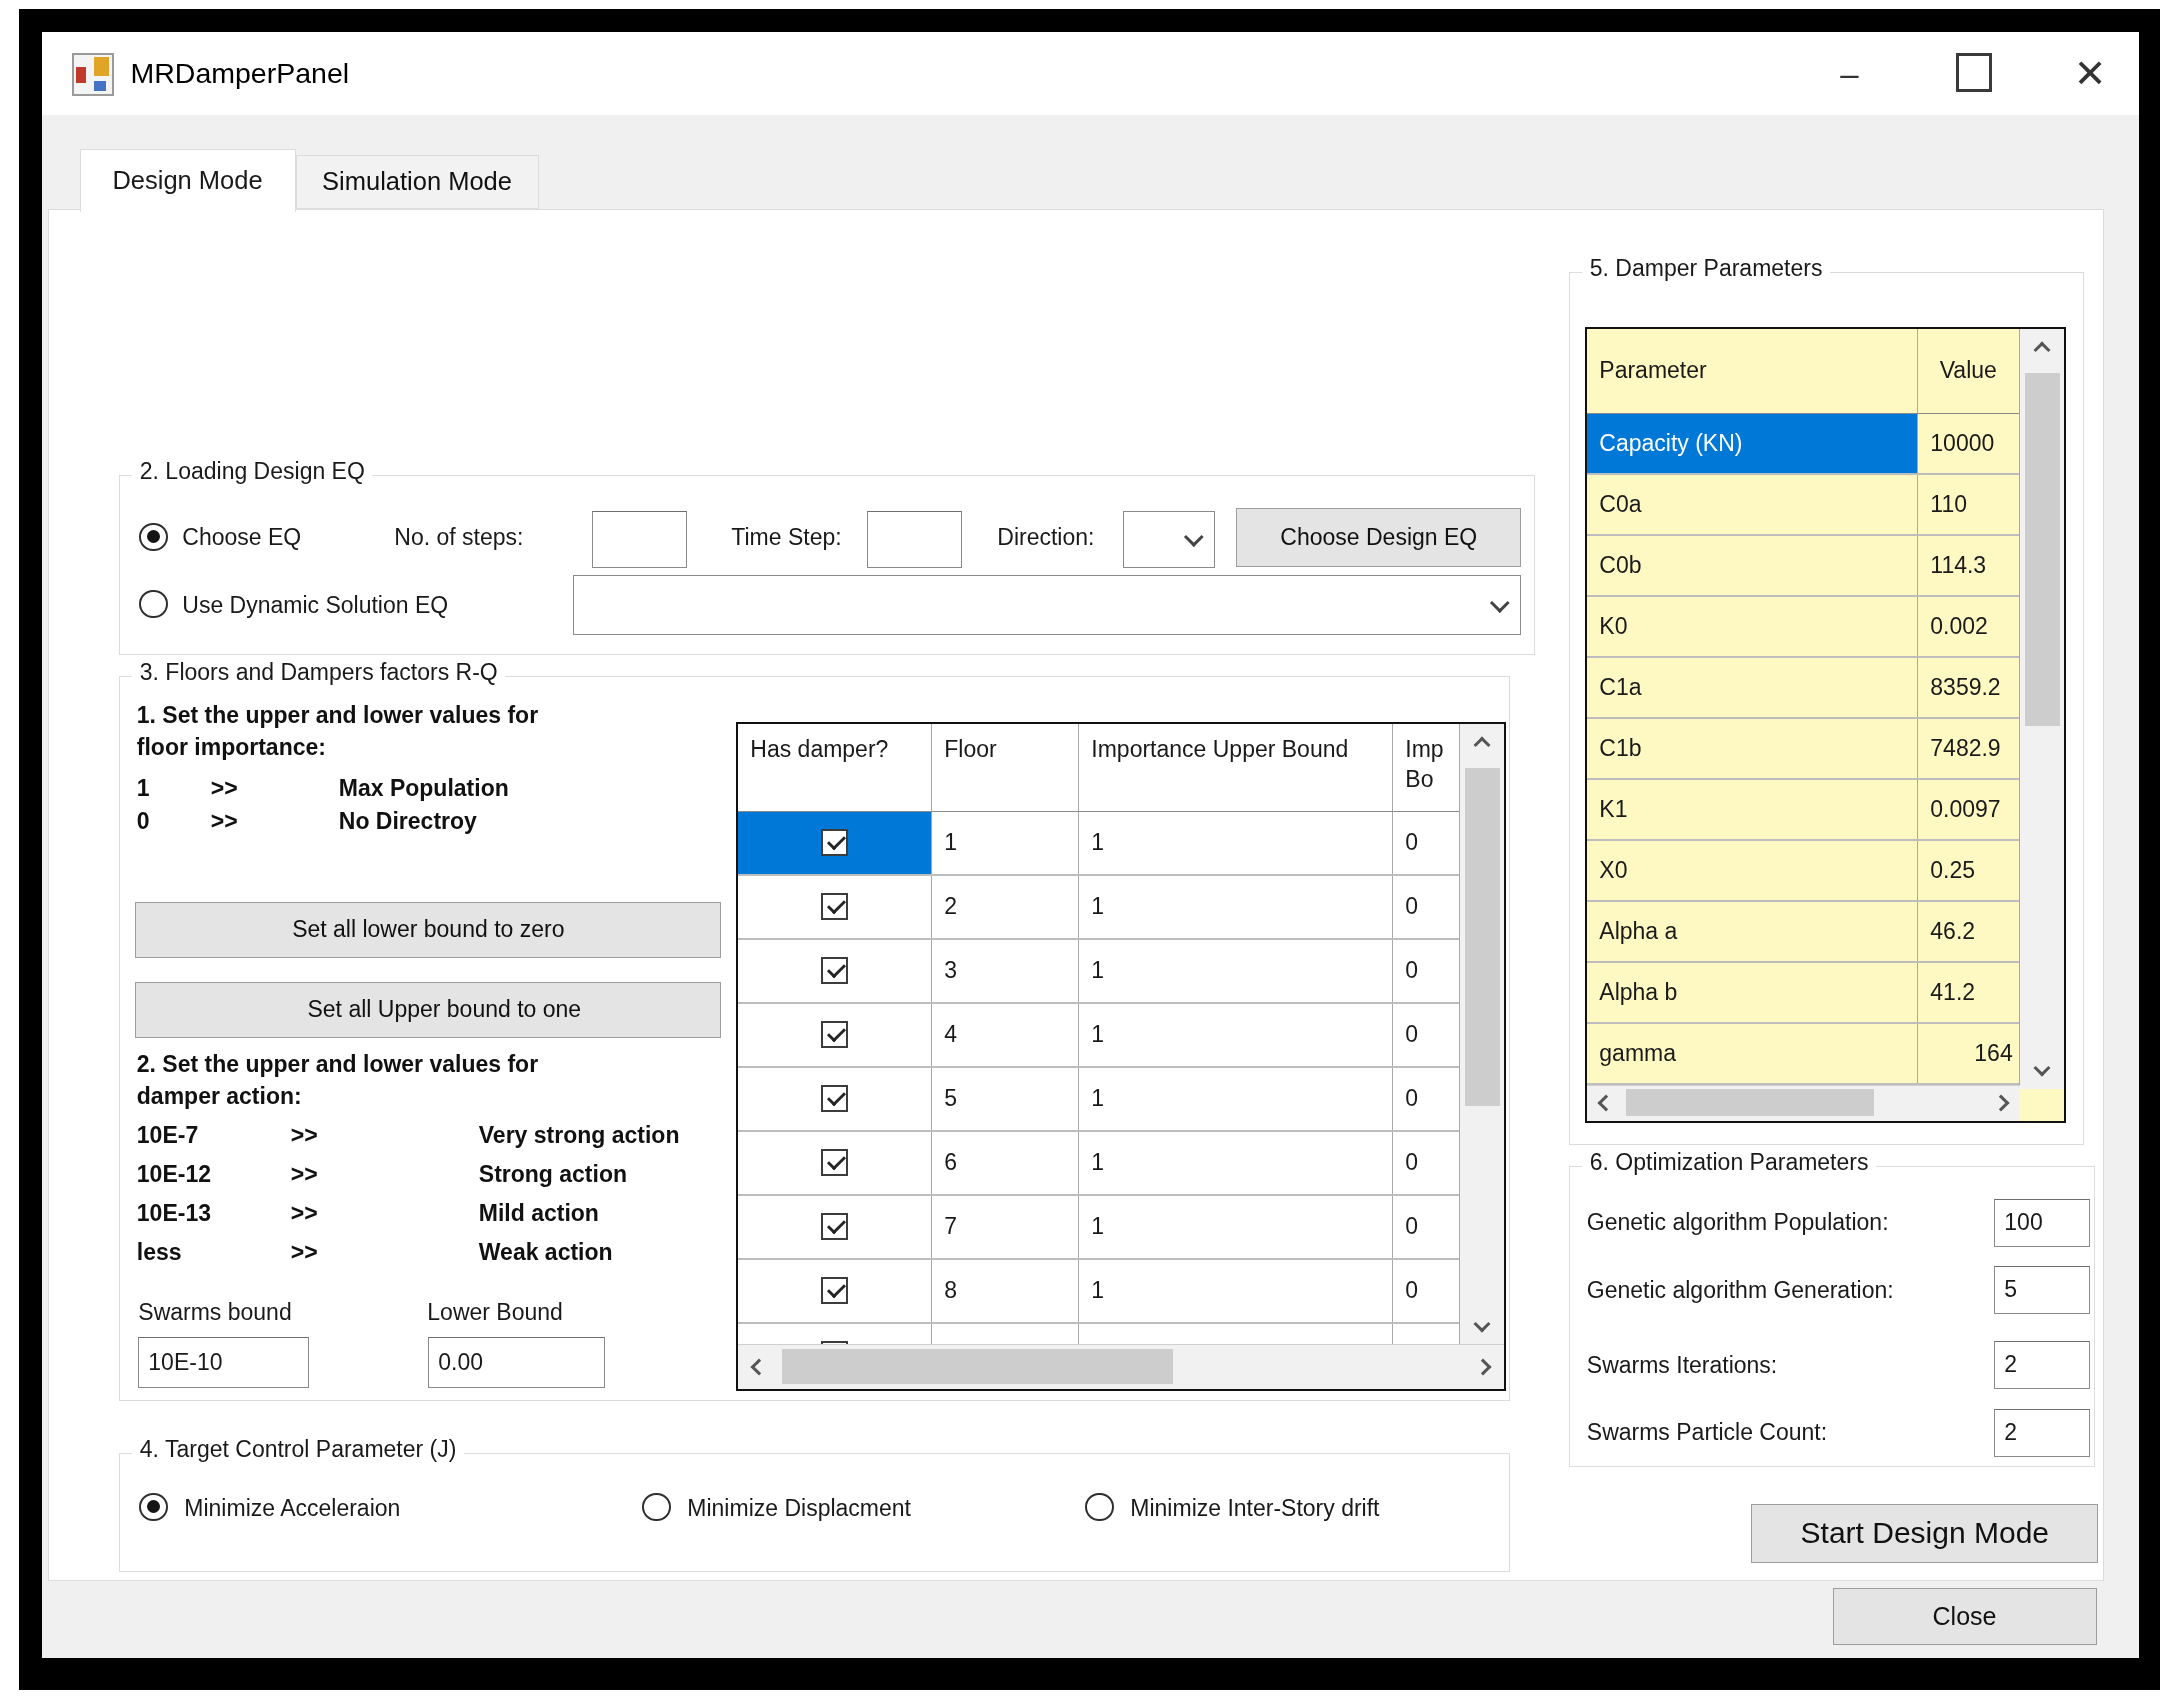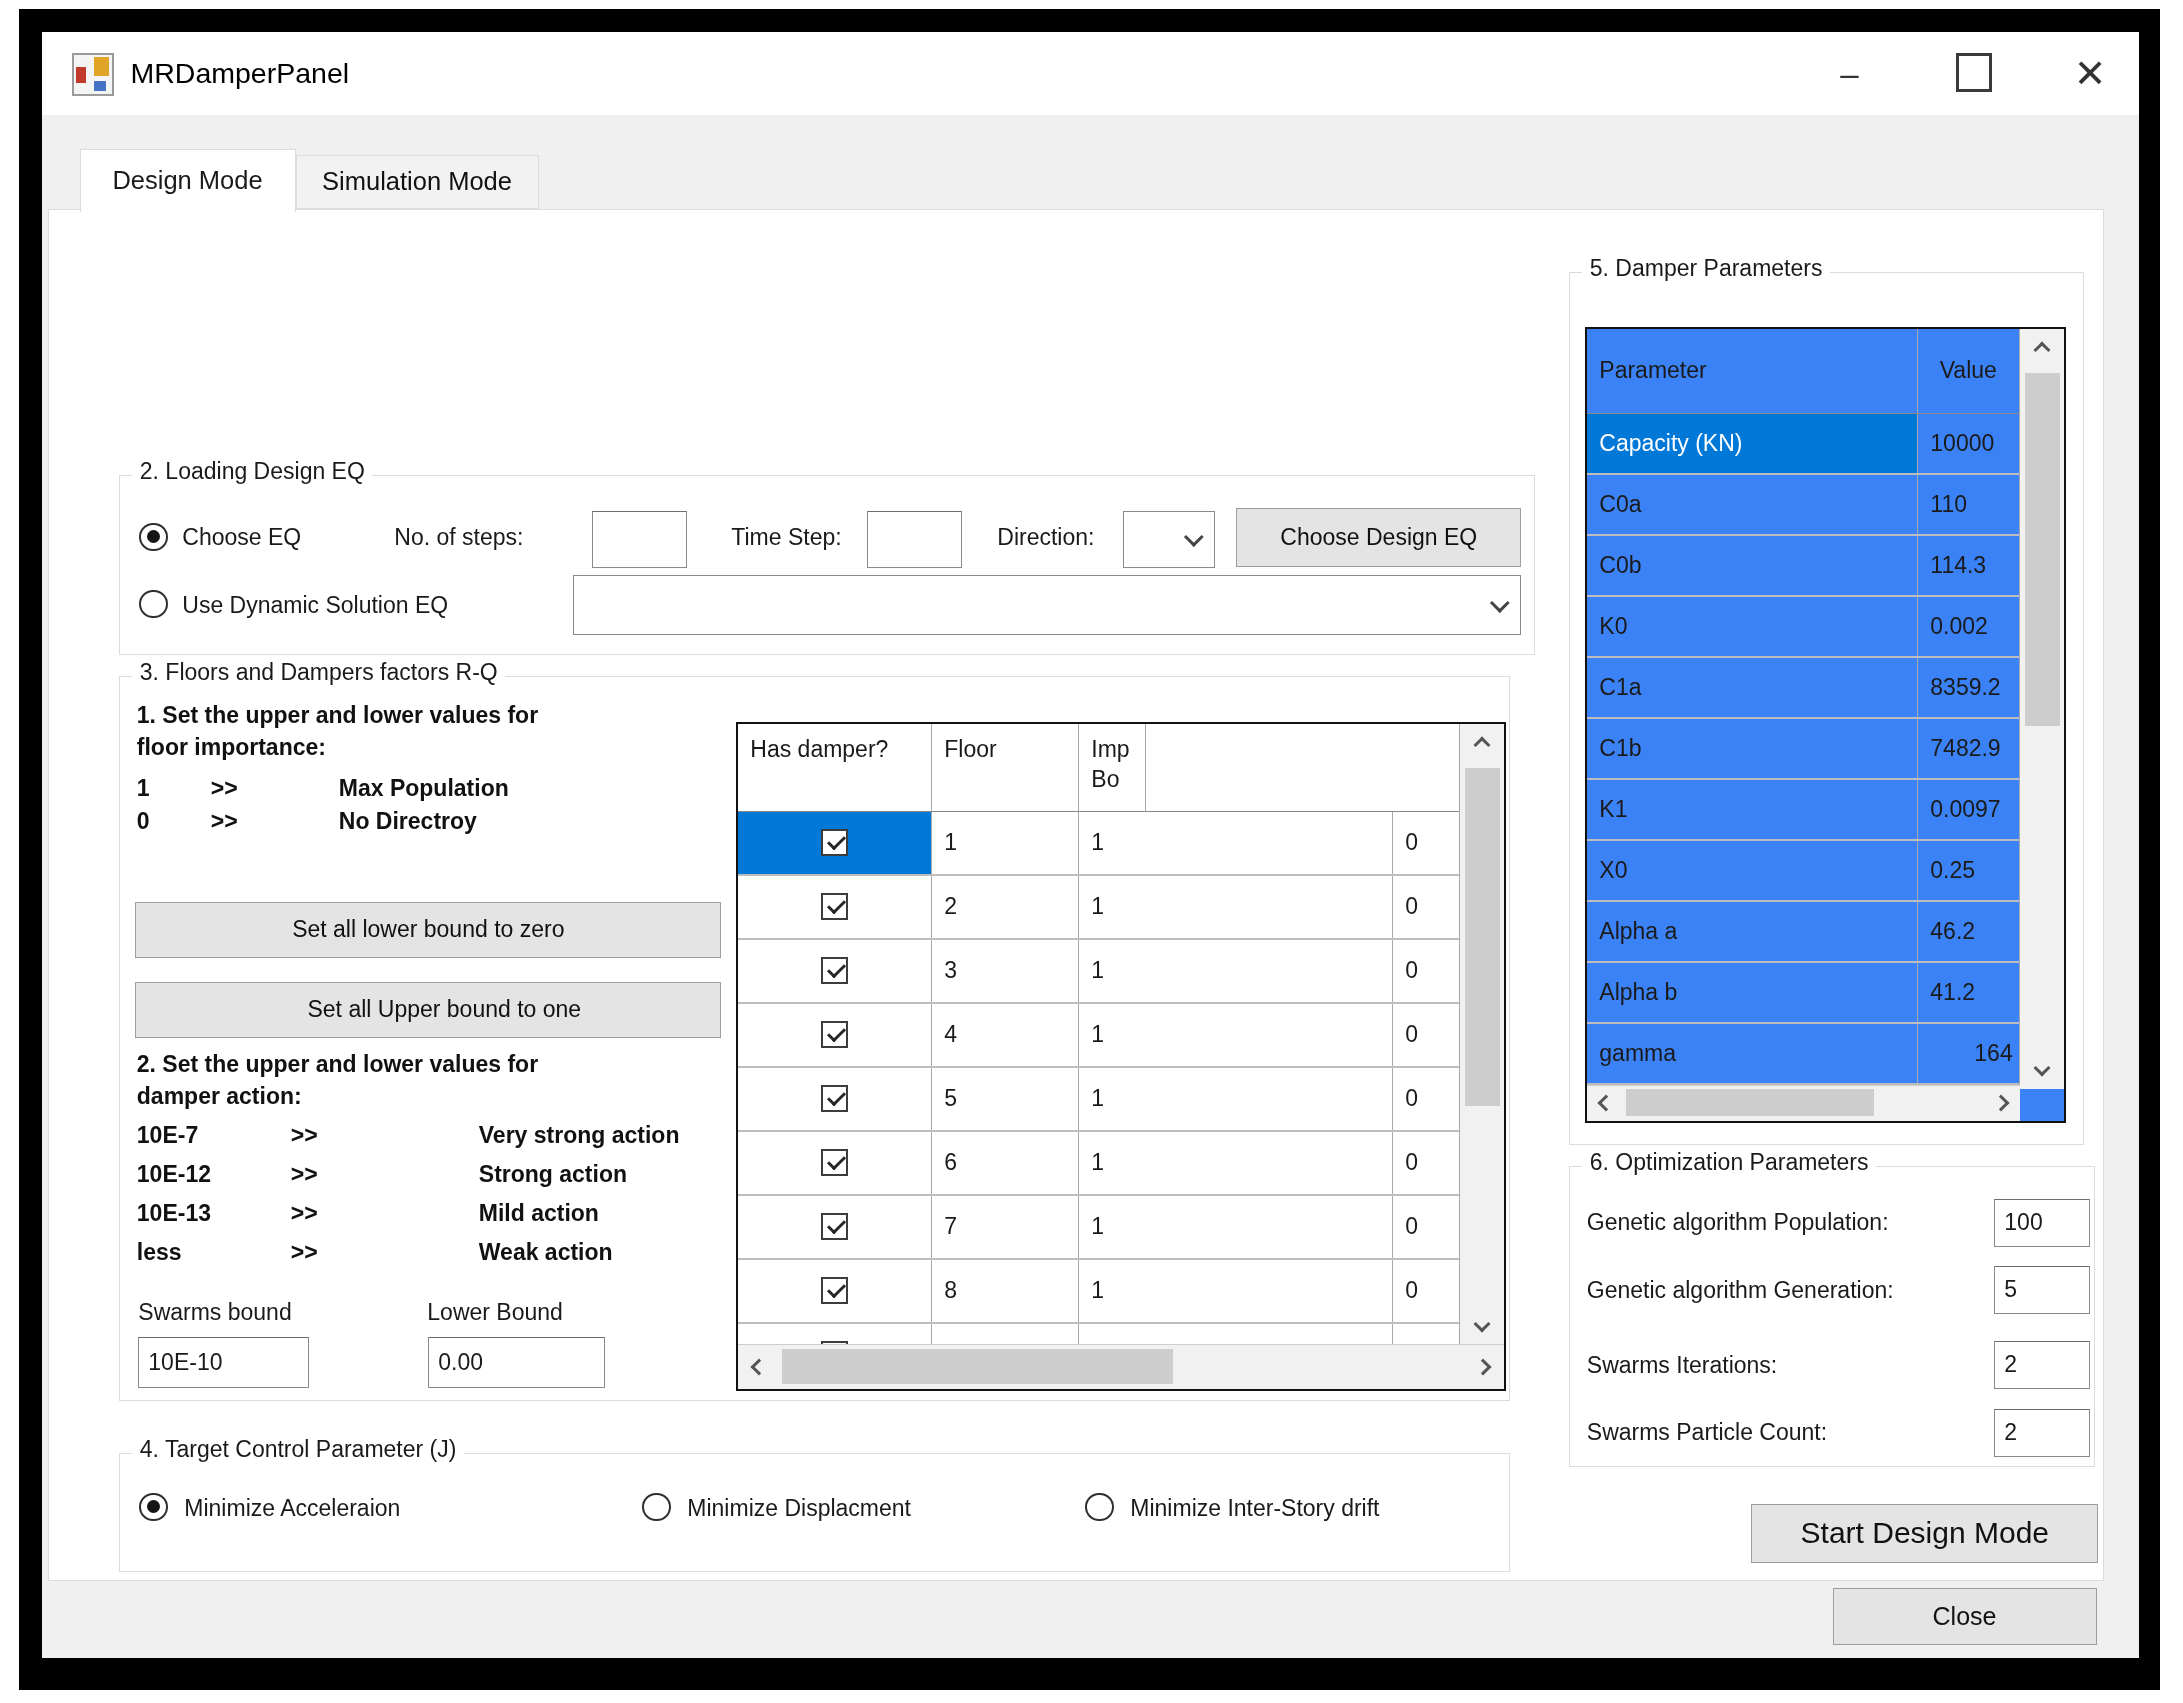--- a/index.html
+++ b/index.html
@@ -51,21 +51,21 @@
   .grow .c.sel{background:#0078d7;}
   .cb{width:27px;height:27px;background:#fff;border:2.3px solid #3c3c3c;box-sizing:border-box;position:relative;}
   .cb::after{content:"";position:absolute;left:4.5px;top:5.3px;width:13.5px;height:6.8px;border-left:3px solid #262626;border-bottom:3px solid #262626;transform:rotate(-45deg);}
   
   .vsb{position:absolute;background:#f1f1f1;border-left:1.5px solid #a8a8a8;}
   .hsb{position:absolute;background:#f1f1f1;border-top:0.8px solid #cfcfcf;}
   .sbbtn{position:absolute;background:#f1f1f1;display:flex;align-items:center;justify-content:center;}
   .sbbtn .chev{border-color:#555;border-width:0 3px 3px 0;padding:4.5px;}
   .thumb{position:absolute;background:#cdcdcd;}
   
-  .ptable{position:absolute;background:#3b82f6;border:2.3px solid #111;box-sizing:border-box;overflow:hidden;}
+  .ptable{position:absolute;background:#fef9c3;border:2.3px solid #111;box-sizing:border-box;overflow:hidden;}
   .prow{display:flex;border-bottom:2.3px solid #bdbdbd;}
   .prow .pc{box-sizing:border-box;font-size:23px;display:flex;align-items:center;padding-left:12px;border-right:1.5px solid #a8a8a8;overflow:hidden;white-space:nowrap;}
   .prow .pc.selblue{background:#0078d7;color:#fff;}
   .ph{font-size:23px;}
   .s3row{position:absolute;font-size:23px;font-weight:bold;color:#111;white-space:pre;}
   .bottomstrip{position:absolute;left:0;right:0;bottom:0;height:84px;background:#f0f0f0;}
 </style>
 </head>
 <body>
 
@@ -135,20 +135,21 @@
 
           <span class="label" style="left:18px;top:622px;">Swarms bound</span>
           <div class="tb" style="left:18px;top:660px;width:171px;height:51px;">10E-10</div>
           <span class="label" style="left:307px;top:622px;">Lower Bound</span>
           <div class="tb" style="left:308px;top:660px;width:177px;height:51px;">0.00</div>
 
           <div class="grid" style="left:616px;top:45px;width:770px;height:669px;">
             <div class="gheader" id="grid-header">
                 <div class="hc" style="width: 194px; height: 87px;">Has damper?</div>
                 <div class="hc" style="width: 147px; height: 87px;">Floor</div>
+                <div class="hc" style="width: 314px; height: 87px;">Importance Upper Bound</div>
                 <div class="hc" style="width: 67px; height: 87px; white-space: pre-line;">Imp
 Bo</div>
               </div>
             <div id="grid-body">
                 <div class="grow" style="height: 62px;">
                   <div class="c center sel" style="width: 194px;">
                     <span class="cb"></span>
                   </div>
                   <div class="c" style="width: 147px;">1</div>
                   <div class="c" style="width: 314px;">1</div>

